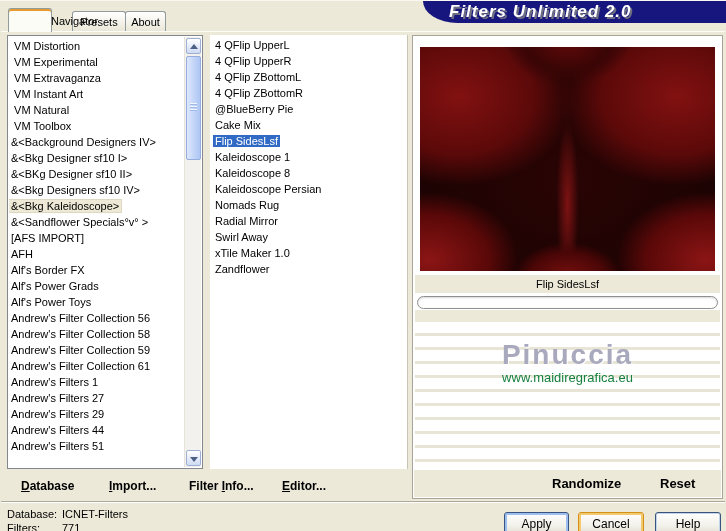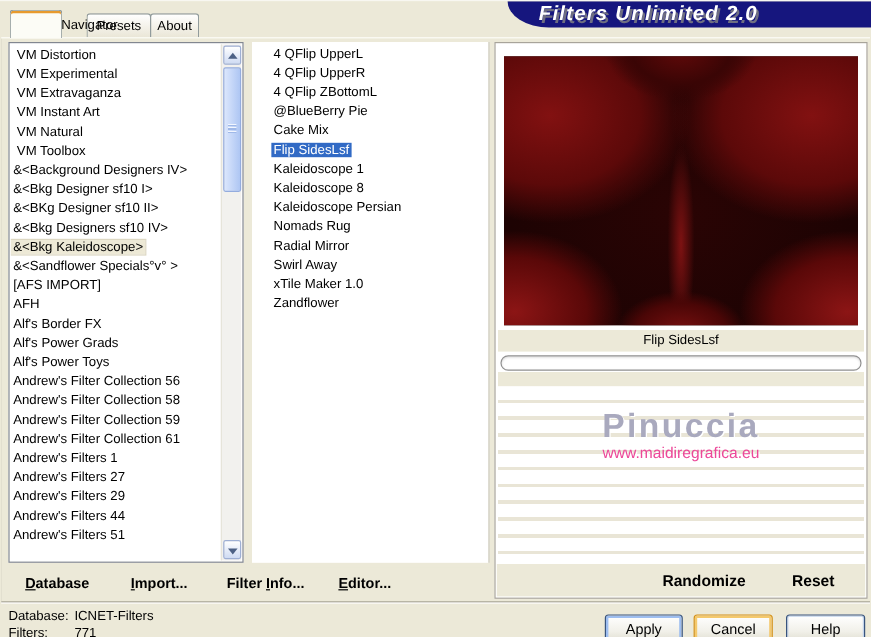--- a/index.html
+++ b/index.html
@@ -28,21 +28,21 @@
   
   .tab-page { position:absolute; left:1px; top:30px; width:724px; height:470px;
     background:#ECE9D8; border-top:1px solid #FDFDF8;
     box-shadow:0 1px 0 #ACA899, 0 2px 0 #FFFFFF; }
 
   
   .listbox { position:absolute; background:#fff; overflow:hidden; }
   .cat-list { left:6px; top:3px; width:196px; height:434px; border:1px solid #828790;
     padding:2px 18px 0 1px; }
   .filter-list { left:209px; top:3px; width:198px; height:434px;
-    border-right:1px solid #C9C5B5; padding:2px 0 0 16px; }
+    border-right:1px solid #C9C5B5; padding:2px 0 0 3px; }
   .list-item { height:16px; line-height:16px; white-space:pre; overflow:hidden; }
   .list-item span { padding:0 2px; white-space:pre; }
   .filter-list .list-item.selected span { background:#316AC5; color:#fff; }
   .cat-list .list-item.selected span { background:#EDE9D6; outline:1px solid #DDD8C2; }
 
   
   .scrollbar { position:absolute; top:1px; right:1px; bottom:1px; width:17px;
     background:#F2F1EE; border-left:1px solid #E6E4DA; }
   .sb-btn { position:absolute; left:1px; width:15px; height:16px;
     background:linear-gradient(#FFFFFF,#CFDBF3); border:1px solid #9EAFD4; border-radius:2px; }
@@ -74,21 +74,21 @@
   .slider { position:absolute; left:4px; right:4px; top:260px; height:13px;
     background:#FFFFFF; border:1px solid #8F8F8F; border-radius:7px;
     box-shadow:inset 0 1px 2px #D8D8D8; }
   .gap-band { position:absolute; left:2px; right:2px; top:274px; height:12px; background:#ECE9D8; }
   .stripes { position:absolute; left:2px; right:2px; top:286px; bottom:29px;
     background:repeating-linear-gradient(180deg,#FFFFFF 0 11px,#E9E5D6 11px 14px); }
   .wm-title { position:absolute; left:0; right:0; top:303px; text-align:center;
     font-size:28px; font-weight:bold; letter-spacing:2px; color:#A9A9BE;
     text-shadow:1px 1px 0 #FFFFFF; }
   .wm-url { position:absolute; left:0; right:0; top:334px; text-align:center;
-    font-size:13px; color:#ec4899; text-shadow:1px 1px 0 #FFFFFF; }
+    font-size:13px; color:#15803d; text-shadow:1px 1px 0 #FFFFFF; }
   .randomize-row { position:absolute; left:1px; right:1px; bottom:1px; height:27px;
     background:#ECE9D8; }
   .randomize-row span { position:absolute; top:0; line-height:27px; font-weight:bold;
     font-size:13px; cursor:default; }
   .rnd { left:138px; } .rst { left:246px; }
 
   
   .cmd-row { position:absolute; left:6px; top:441px; width:401px; height:27px;
     background:#ECE9D8; }
   .cmd { position:absolute; top:0; line-height:26px; font-weight:bold; font-size:12px; cursor:default; }
@@ -166,20 +166,21 @@
             <i></i>
           </div>
       </div>
     </div>
 
     <div class="listbox filter-list">
       <div>
           <div class="list-item"><span>4 QFlip UpperL</span></div>
           <div class="list-item"><span>4 QFlip UpperR</span></div>
           <div class="list-item"><span>4 QFlip ZBottomL</span></div>
+          <div class="list-item"><span>4 QFlip ZBottomR</span></div>
           <div class="list-item"><span>@BlueBerry Pie</span></div>
           <div class="list-item"><span>Cake Mix</span></div>
           <div class="list-item selected"><span>Flip SidesLsf</span></div>
           <div class="list-item"><span>Kaleidoscope 1</span></div>
           <div class="list-item"><span>Kaleidoscope 8</span></div>
           <div class="list-item"><span>Kaleidoscope Persian</span></div>
           <div class="list-item"><span>Nomads Rug</span></div>
           <div class="list-item"><span>Radial Mirror</span></div>
           <div class="list-item"><span>Swirl Away</span></div>
           <div class="list-item"><span>xTile Maker 1.0</span></div>

